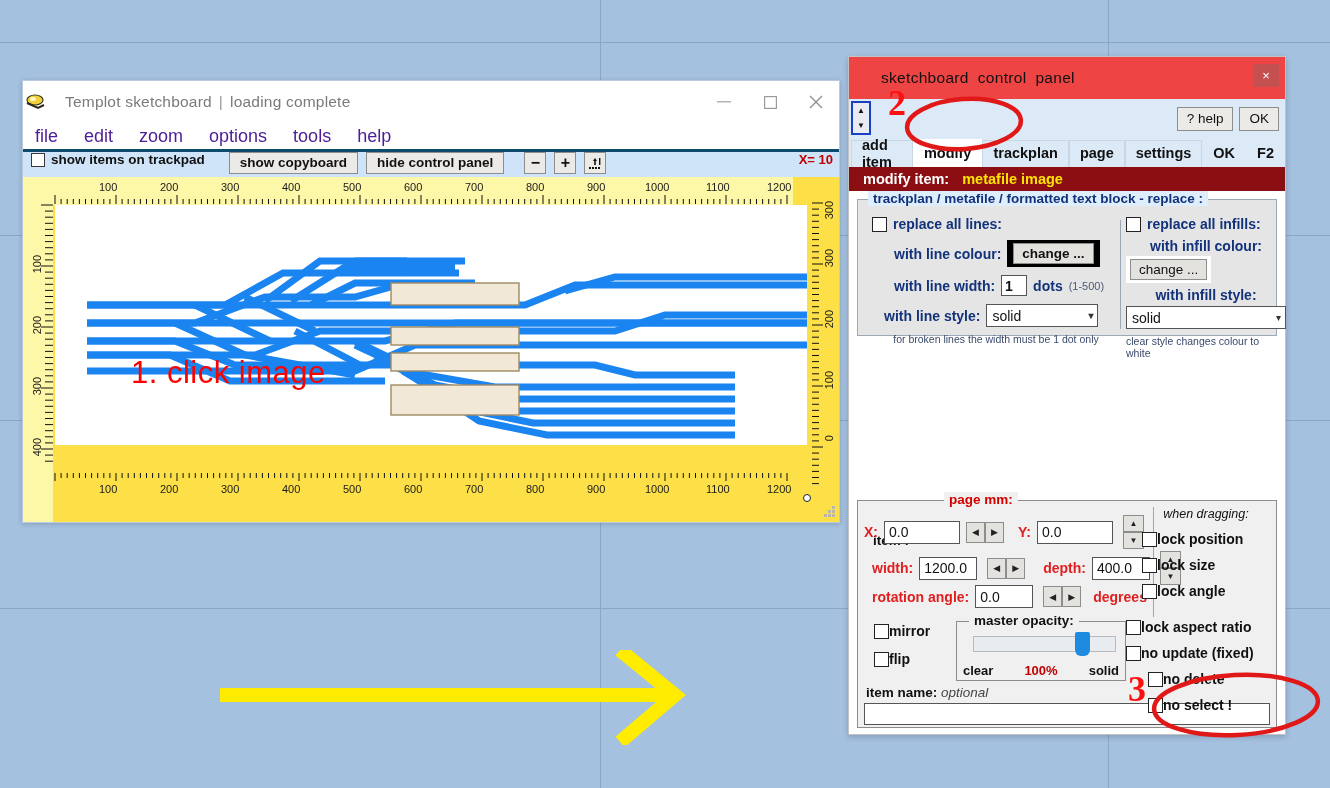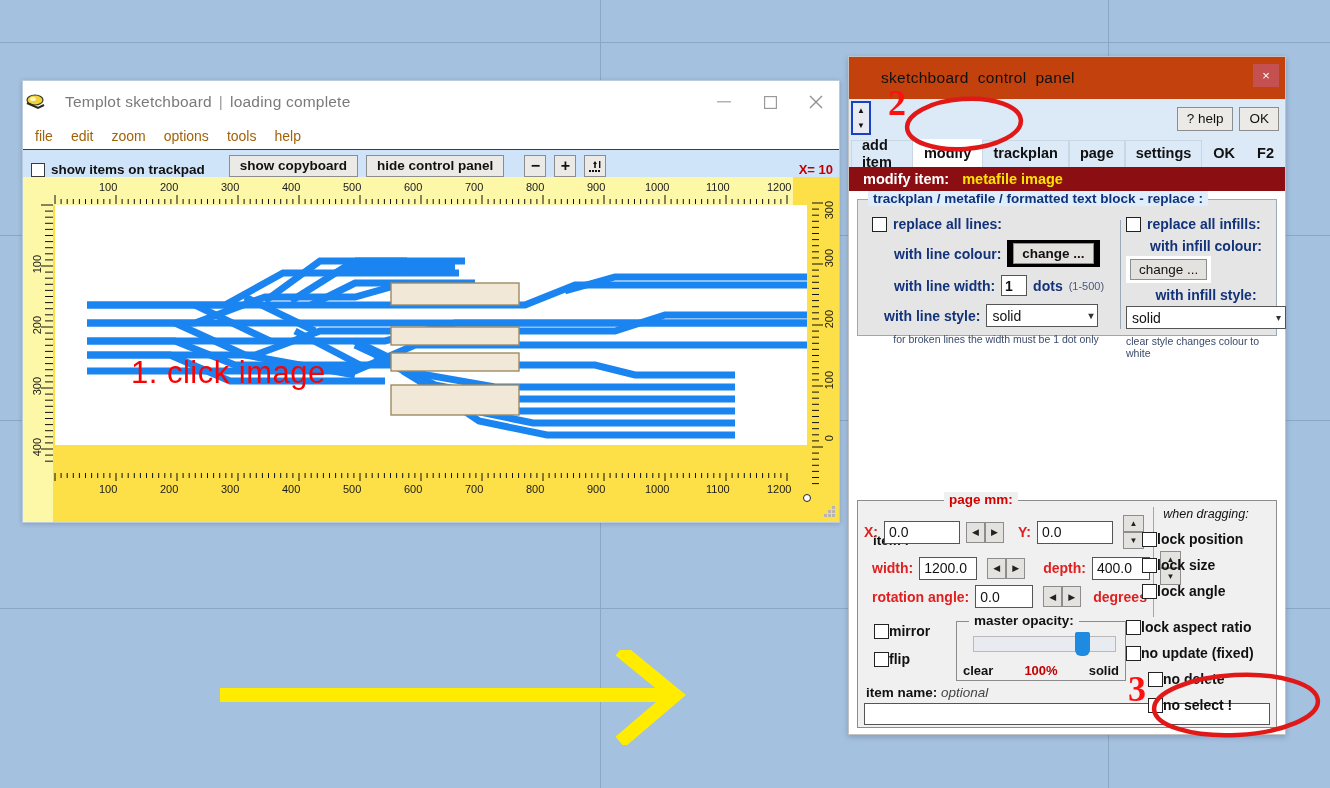--- a/index.html
+++ b/index.html
@@ -44,28 +44,28 @@
     display: flex; gap: 7px; align-items: baseline; white-space: nowrap;
   }
   .tp-title .sep { color: #9a9a9a; }
   .tp-winbtns { position: absolute; right: 0; top: 0; height: 42px; display: flex; }
   .tp-winbtn {
     width: 46px; height: 42px; display: flex; align-items: center; justify-content: center;
     color: #9a9a9a; font-size: 15px;
   }
   .tp-winbtn.close { color: #8a8a8a; }
   .tp-menu {
-    height: 26px; display: flex; align-items: center; gap: 18px;
-    padding-left: 12px; font-size: 14px; color: #a16207; flex: 0 0 auto;
+    height: 26px; display: flex; align-items: center; gap: 26px;
+    padding-left: 12px; font-size: 18px; color: #4c1d95; flex: 0 0 auto;
   }
   .tp-menu span { cursor: default; }
   .tp-toolbar {
-    height: 28px; background: #cfe4f9; display: flex; align-items: flex-end;
+    height: 28px; background: #cfe4f9; display: flex; align-items: flex-start;
     padding: 0 8px; gap: 8px; flex: 0 0 auto; position: relative;
-    border-top: 1px solid #0c4a6e;
+    border-top: 3px solid #0c4a6e;
   }
   .cbx {
     width: 14px; height: 14px; background: #fff; border: 1px solid #3a3a3a;
     display: inline-block; flex: 0 0 auto;
   }
   .tb-check { display: flex; align-items: center; gap: 6px; font-size: 13.5px; font-weight: bold; color: #111; }
   .btn3d {
     background: #eceae6; border: 1px solid #8d8d8d;
     font-size: 13.5px; font-weight: bold; color: #111;
     padding: 2px 10px; line-height: 16px; height: 22px;
@@ -102,21 +102,21 @@
   .grip i { position: absolute; width: 3px; height: 3px; background: #b9b4ad; }
 
   
   .cp {
     position: absolute; left: 848px; top: 56px; width: 438px; height: 679px;
     background: #ffffff; border: 1px solid #c3c3c3;
     box-shadow: 0 2px 6px rgba(0,0,0,0.2);
     display: flex; flex-direction: column;
   }
   .cp-title {
-    height: 42px; background: #c2410c; display: flex; align-items: center;
+    height: 42px; background: #ef4444; display: flex; align-items: center;
     position: relative; flex: 0 0 auto;
   }
   .cp-title-text {
     font-size: 15.5px; color: #111; padding-left: 32px; letter-spacing: .3px;
     display: flex; gap: 9px;
   }
   .cp-close {
     position: absolute; right: 6px; top: 7px; width: 26px; height: 23px;
     background: #c4504f; color: #fff; display: flex; align-items: center; justify-content: center;
     font-size: 13px;

